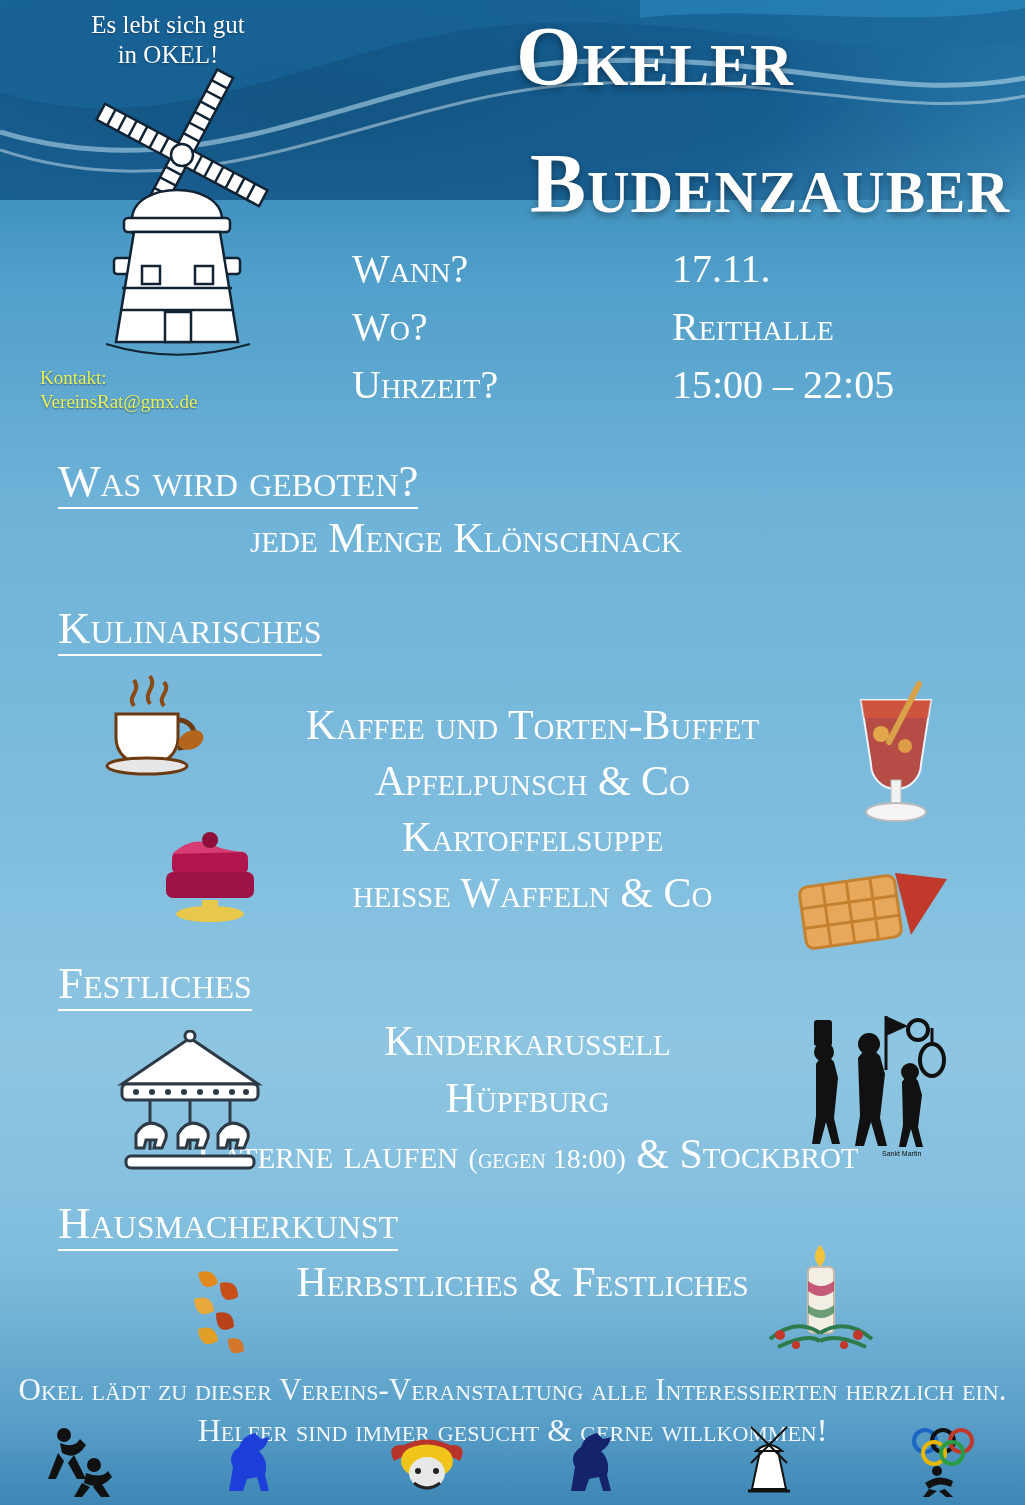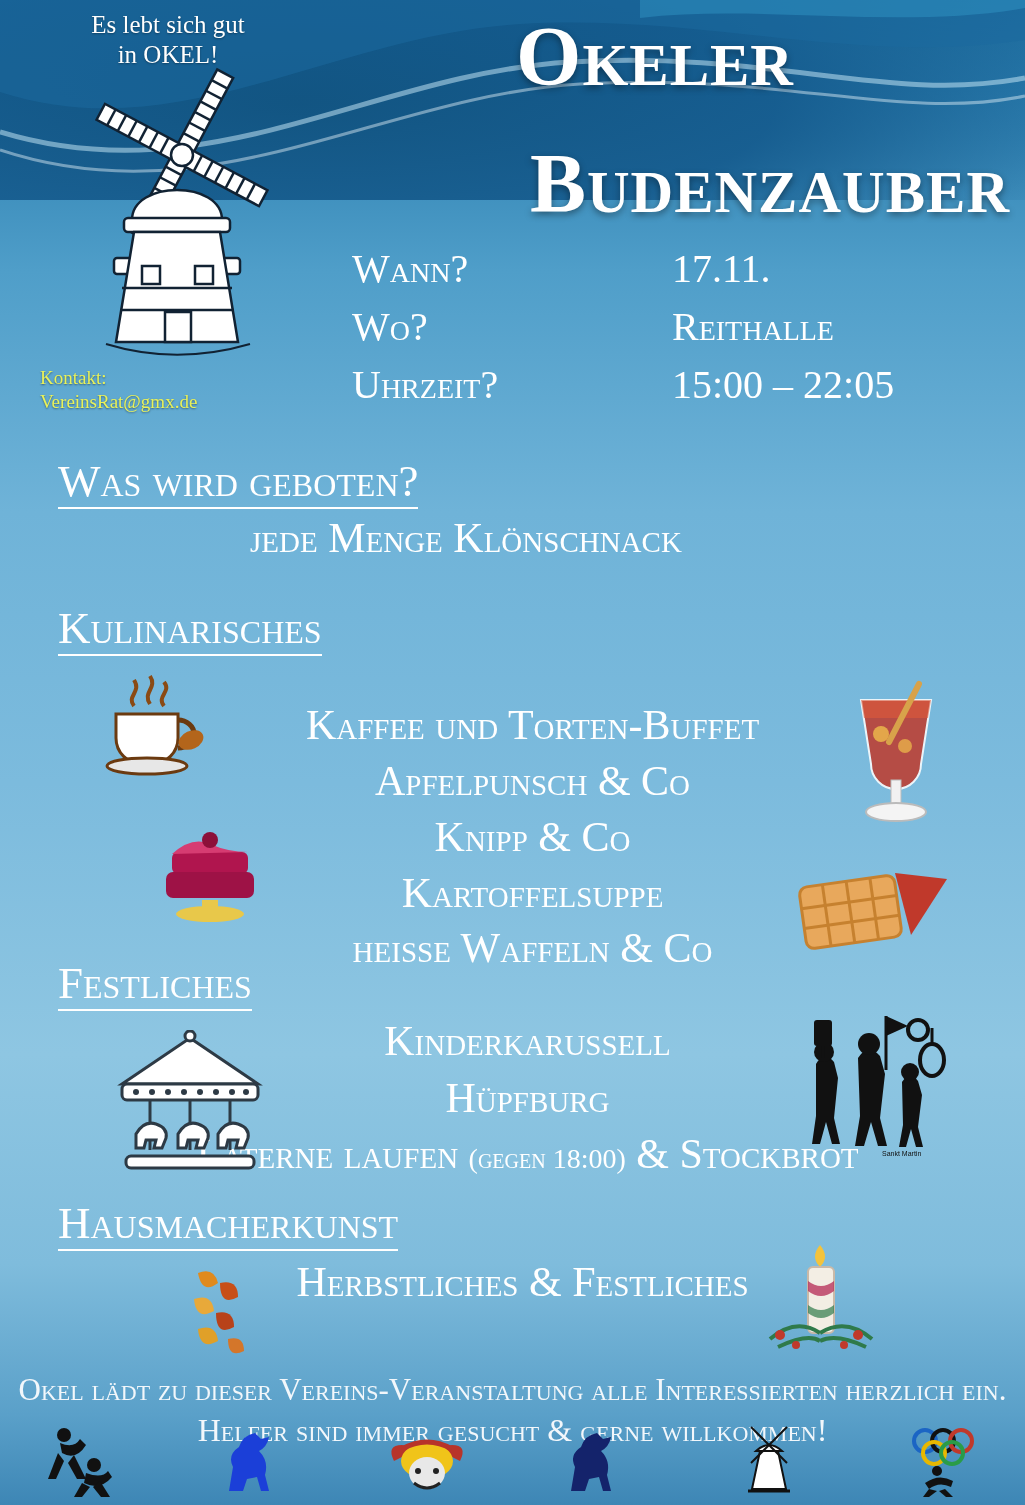--- a/index.html
+++ b/index.html
@@ -274,21 +274,20 @@
     <span class="sec-head cap">Was wird geboten?</span>
   </div>
   <div class="offer-line cap">jede Menge Klönschnack</div>
 
   <div class="s-kul">
     <span class="sec-head cap">Kulinarisches</span>
   </div>
   <div class="kul-list cap">
     <div>Kaffee und Torten-Buffet</div>
     <div>Apfelpunsch &amp; Co</div>
-    <div>Knipp &amp; Co</div>
     <div>Kartoffelsuppe</div>
     <div>heiße Waffeln &amp; Co</div>
   </div>
 
   <div class="s-auf">
     <span class="sec-head cap">Festliches</span>
   </div>
   <div class="auf-list cap">
     <div>Kinderkarussell</div>
     <div>Hüpfburg</div>

